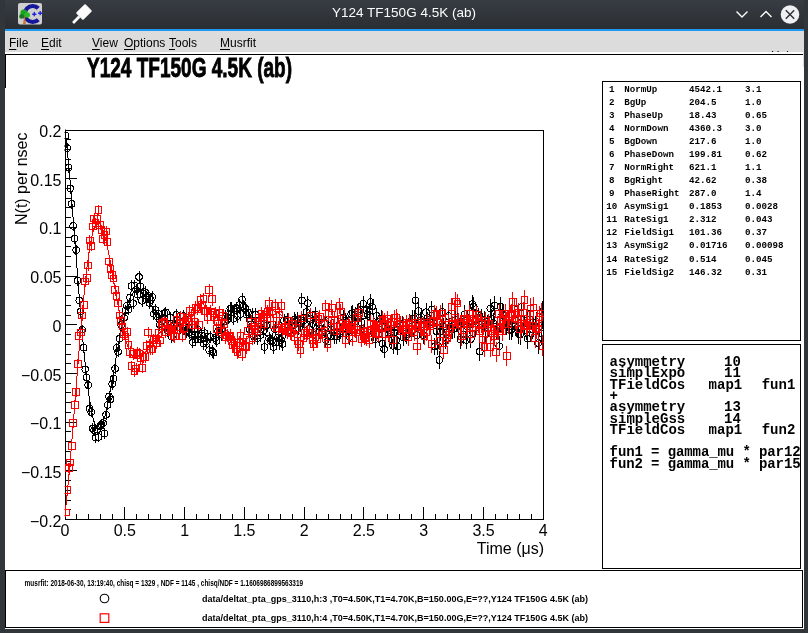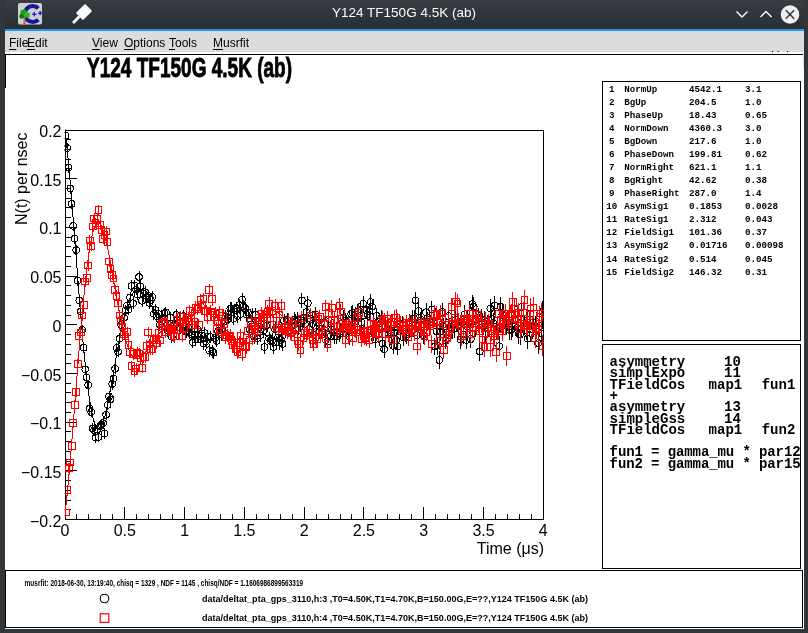--- a/index.html
+++ b/index.html
@@ -30,25 +30,25 @@
   <path d="M760.5 17l5.5-5.5 5.5 5.5" fill="none" stroke="#fcfcfc" stroke-width="1.4"></path>
   <circle cx="790" cy="14.5" r="9.3" fill="#eff0f1"></circle>
   <path d="M785.8 10.3l8.4 8.4M794.2 10.3l-8.4 8.4" stroke="#30343a" stroke-width="1.5"></path>
  </svg>
  <div id="wtitle">Y124 TF150G 4.5K (ab)</div>
 </div>
 <div id="blueline"></div>
 <div id="bluecap"></div>
 <div id="menubar">
     <span style="position:absolute;left:9px;top:5px"><u>F</u>ile</span>
-    <span style="position:absolute;left:27px;top:5px"><u>E</u>dit</span>
+    <span style="position:absolute;left:41px;top:5px"><u>E</u>dit</span>
     <span style="position:absolute;left:92px;top:5px"><u>V</u>iew</span>
     <span style="position:absolute;left:124px;top:5px"><u>O</u>ptions</span>
     <span style="position:absolute;left:169px;top:5px"><u>T</u>ools</span>
-    <span style="position:absolute;left:213px;top:5px"><u>M</u>usrfit</span>
+    <span style="position:absolute;left:220px;top:5px"><u>M</u>usrfit</span>
     <span style="position:absolute;left:771px;top:18px"><u>H</u>elp</span>
   </div>
 <svg width="798" height="576" viewBox="5 52 798 576" style="position:absolute;left:5px;top:52px" font-family="&quot;Liberation Sans&quot;,sans-serif" fill-opacity="0.999">
 <rect x="5" y="52" width="798" height="576" fill="#fff"></rect>
 <path d="M5 54.5H803" stroke="#000" stroke-width="1" fill="none" shape-rendering="crispEdges"></path>
 <path d="M5.5 54.5V88" stroke="#000" stroke-width="1" fill="none" shape-rendering="crispEdges"></path>
 <text x="87" y="76.5" font-size="28" font-weight="bold" stroke="#000" stroke-width="0.9" textLength="205" lengthAdjust="spacingAndGlyphs">Y124 TF150G 4.5K (ab)</text>
 <defs>
       <clipPath id="fcl">
         <rect x="64.5" y="129.5" width="479.3" height="390.6"></rect>

